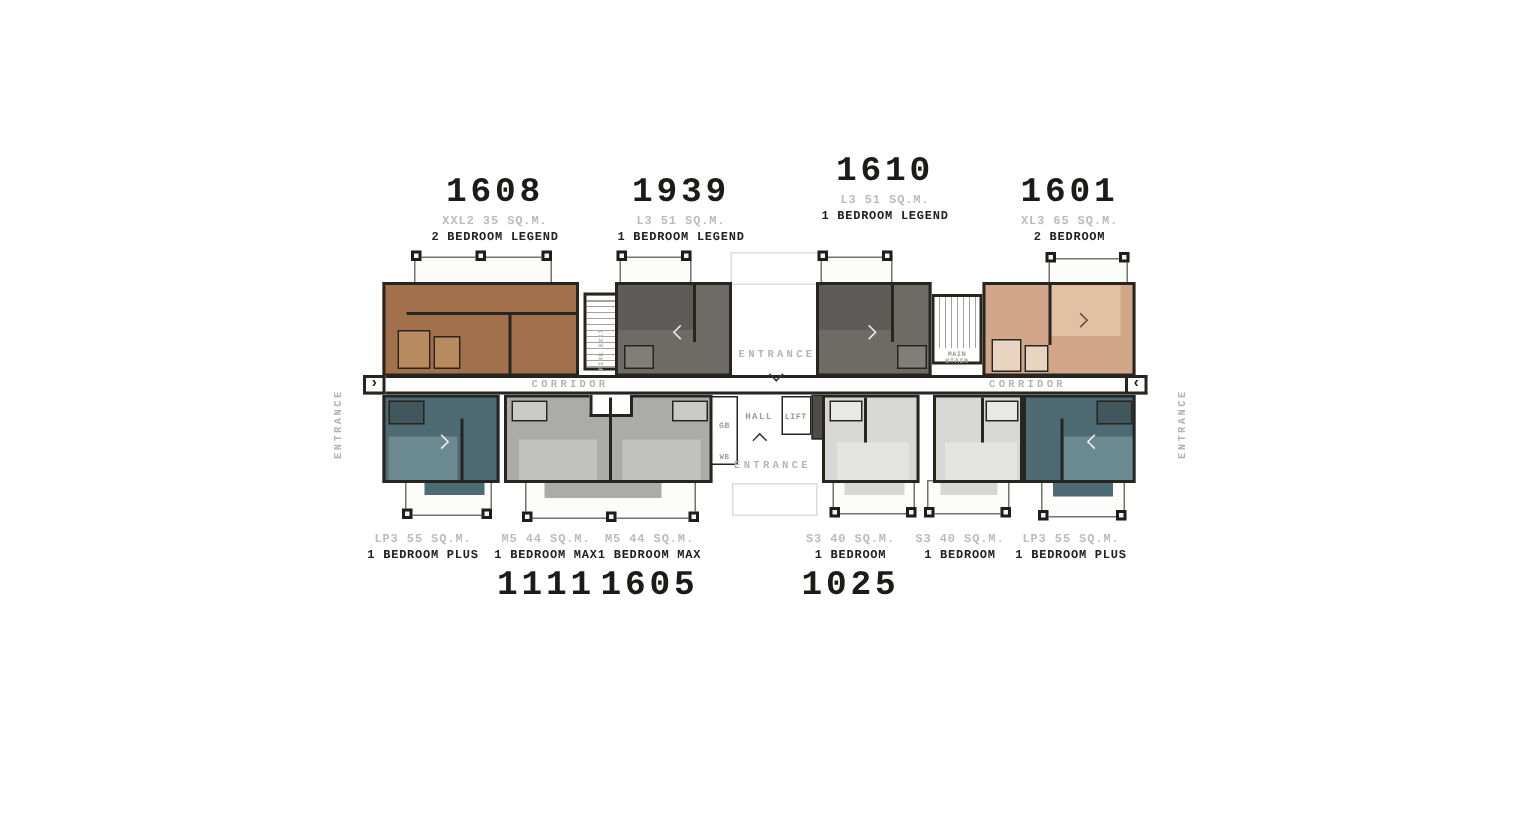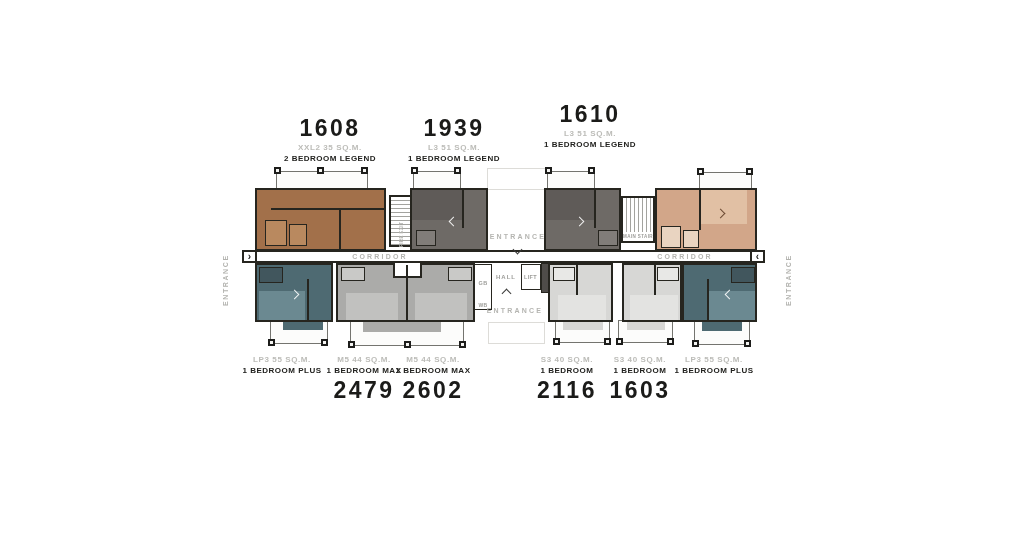--- a/index.html
+++ b/index.html
@@ -1,17 +1,17 @@
 <!DOCTYPE html>
 <html><head>
 <meta charset="utf-8">
 <style>
   html,body{margin:0;padding:0;background:#fff;}
   #canvas{position:relative;width:1024px;height:440px;background:#fff;overflow:hidden;
-          font-family:Liberation Sans, sans-serif;}
+          font-family:Liberation Mono, monospace;}
   
   .tlabel,.blabel{position:absolute;text-align:center;line-height:1;z-index:6;}
   .unum{font-weight:bold;font-size:23px;letter-spacing:2.5px;color:#1b1b19;}
   .utype{font-size:8px;font-weight:bold;color:#bcbcb8;letter-spacing:.6px;margin-top:4px;}
   .ubed{font-size:8px;font-weight:bold;color:#22221f;letter-spacing:.5px;margin-top:3px;}
   .blabel .unum{margin-top:4px;}
   
   .unit{position:absolute;border:2px solid #26251f;box-sizing:border-box;z-index:2;}
   .inner{position:absolute;z-index:2;}
   .balc{position:absolute;background:#fcfcfb;border:1.5px solid #74746f;box-sizing:border-box;z-index:1;}
@@ -52,44 +52,48 @@
   <div class="tlabel" style="left:394px;top:117px;width:120px">
     <div class="unum">1939</div>
     <div class="utype">L3 51 SQ.M.</div>
     <div class="ubed">1 BEDROOM LEGEND</div>
   </div>
   <div class="tlabel" style="left:530px;top:103px;width:120px">
     <div class="unum">1610</div>
     <div class="utype">L3 51 SQ.M.</div>
     <div class="ubed">1 BEDROOM LEGEND</div>
   </div>
+  <div class="tlabel" style="left:653px;top:117px;width:120px">
+    <div class="unum">1601</div>
+    <div class="utype">XL3 65 SQ.M.</div>
+    <div class="ubed">2 BEDROOM</div>
+  </div>
 
   <div class="blabel" style="left:222px;top:352px;width:120px">
     <div class="utype">LP3 55 SQ.M.</div>
     <div class="ubed">1 BEDROOM PLUS</div>
   </div>
   <div class="blabel" style="left:304px;top:352px;width:120px">
     <div class="utype">M5 44 SQ.M.</div>
     <div class="ubed">1 BEDROOM MAX</div>
-    <div class="unum">2479</div>
+    <div class="unum">1111</div>
   </div>
   <div class="blabel" style="left:373px;top:352px;width:120px">
     <div class="utype">M5 44 SQ.M.</div>
     <div class="ubed">1 BEDROOM MAX</div>
-    <div class="unum">2602</div>
+    <div class="unum">1605</div>
   </div>
   <div class="blabel" style="left:507px;top:352px;width:120px">
     <div class="utype">S3 40 SQ.M.</div>
     <div class="ubed">1 BEDROOM</div>
-    <div class="unum">2116</div>
+    <div class="unum">1025</div>
   </div>
   <div class="blabel" style="left:580px;top:352px;width:120px">
     <div class="utype">S3 40 SQ.M.</div>
     <div class="ubed">1 BEDROOM</div>
-    <div class="unum">1603</div>
   </div>
   <div class="blabel" style="left:654px;top:352px;width:120px">
     <div class="utype">LP3 55 SQ.M.</div>
     <div class="ubed">1 BEDROOM PLUS</div>
   </div>
 
   <div class="balc" style="left:276px;top:171px;width:92px;height:18px"></div>
   <div class="balc" style="left:413px;top:171px;width:48px;height:18px"></div>
   <div class="balc" style="left:547px;top:171px;width:48px;height:18px"></div>
   <div class="balc" style="left:699px;top:172px;width:53px;height:17px"></div>

